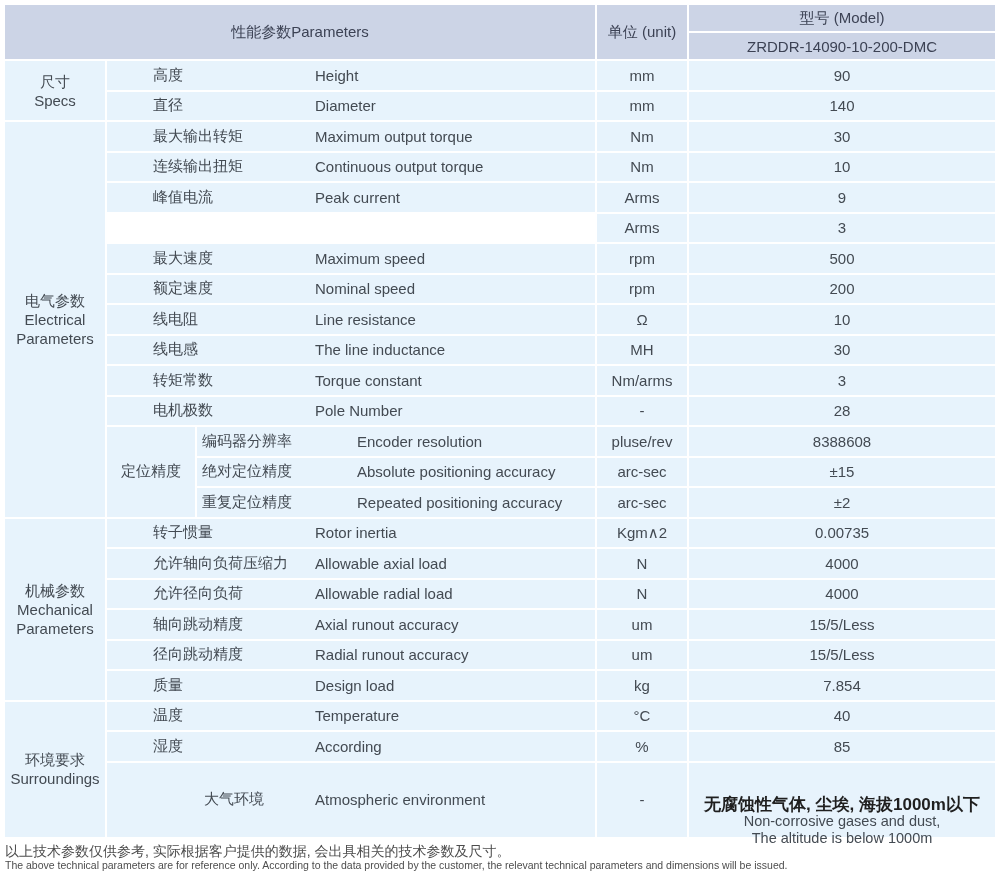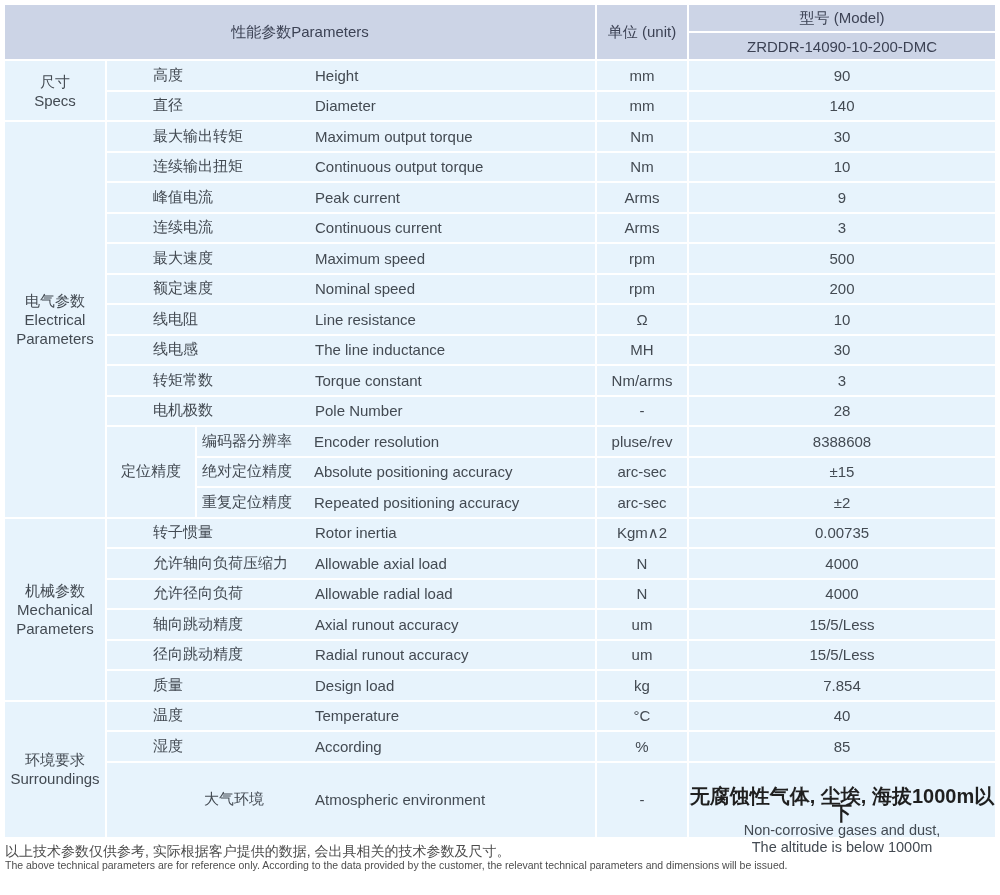--- a/index.html
+++ b/index.html
@@ -12,27 +12,27 @@
     grid-template-rows:26px 26px repeat(23,28.5px) 74px;
     gap:2px;
     background:#ffffff;
   }
   .cell{background:#e7f3fc;display:flex;align-items:center;color:#434a52;font-size:15px;}
   .hcell{background:#ccd4e6;color:#3c4254;display:flex;align-items:center;justify-content:center;
          font-size:15px;text-align:center;}
   .cat{flex-direction:column;justify-content:center;text-align:center;line-height:19px;padding:0 8px;box-sizing:border-box;}
   .label{box-sizing:border-box;padding-left:46px;}
   .label .zh{width:162px;flex:0 0 162px;}
-  .label.sub{padding-left:5px;}
+  .label.sub{padding-left:5px;gap:43px;}
   .label.sub .zh{width:112px;flex:0 0 112px;}
   .label .en{flex:1;}
   .label.atmo .zh{text-align:center;}
   .unit,.value{justify-content:center;text-align:center;}
   .value.multi{flex-direction:column;justify-content:center;line-height:17px;font-size:14.5px;}
-  .value.multi .bold-line{font-weight:bold;color:#1f1f1f;font-size:20px;margin-top:44px;}
+  .value.multi .bold-line{font-weight:bold;color:#1f1f1f;font-size:17px;margin-top:44px;}
   .subcat{justify-content:center;text-align:center;}
   .footnotes{position:absolute;left:5px;top:845px;width:990px;color:#4d4d4d;}
   .footnote-zh{font-size:14px;line-height:13px;}
   .footnote-en{font-size:10.5px;line-height:14px;}
 </style>
 </head>
 <body>
 
 <div class="page">
   <div class="spec-grid">
@@ -88,24 +88,20 @@
     <div class="cell unit" style="grid-row:6;grid-column:4">Nm</div>
     <div class="cell value" style="grid-row:6;grid-column:5">10</div>
 
     <div class="cell label" style="grid-row:7;grid-column:2/4">
         <span class="zh">峰值电流</span>
         <span class="en">Peak current</span>
       </div>
     <div class="cell unit" style="grid-row:7;grid-column:4">Arms</div>
     <div class="cell value" style="grid-row:7;grid-column:5">9</div>
 
-    <div class="cell label" style="grid-row:8;grid-column:2/4">
-        <span class="zh">连续电流</span>
-        <span class="en">Continuous current</span>
-      </div>
     <div class="cell unit" style="grid-row:8;grid-column:4">Arms</div>
     <div class="cell value" style="grid-row:8;grid-column:5">3</div>
 
     <div class="cell label" style="grid-row:9;grid-column:2/4">
         <span class="zh">最大速度</span>
         <span class="en">Maximum speed</span>
       </div>
     <div class="cell unit" style="grid-row:9;grid-column:4">rpm</div>
     <div class="cell value" style="grid-row:9;grid-column:5">500</div>
 

